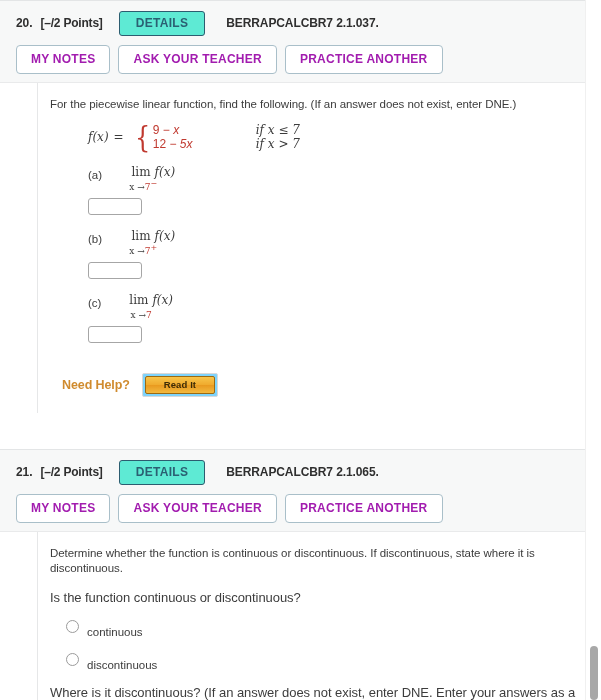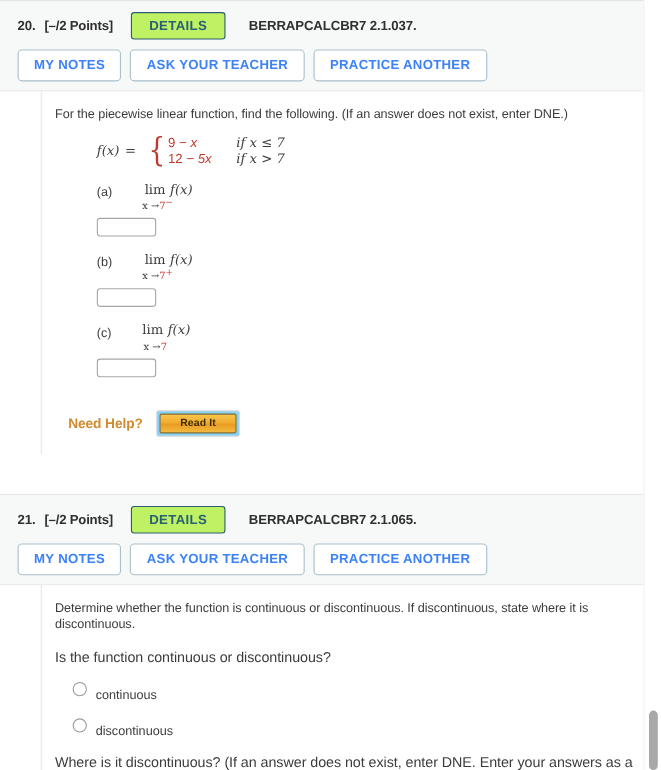--- a/index.html
+++ b/index.html
@@ -50,21 +50,21 @@
   .prob-points {
     font-weight: bold;
     font-size: 12px;
     color: #2f2f2f;
     margin-left: 8px;
     letter-spacing: -0.2px;
   }
   .details-btn {
     margin-left: 16px;
     border: 1px solid #2c5d70;
-    background: #bef264;
+    background: #5eead4;
     color: #2b6073;
     font-size: 12px;
     font-weight: bold;
     letter-spacing: 0.3px;
     padding: 5px 16px 5px 16px;
     border-radius: 3px;
     line-height: 13px;
     cursor: pointer;
   }
   .prob-code {
@@ -76,21 +76,21 @@
   }
   .hdr-row2 {
     display: flex;
     align-items: center;
     padding: 9px 0 0 16px;
     gap: 8px;
   }
   .pill-btn {
     border: 1px solid #a9bfc9;
     background: #ffffff;
-    color: #3b82f6;
+    color: #a21caf;
     font-size: 12px;
     font-weight: bold;
     letter-spacing: 0.25px;
     padding: 7px 14px;
     border-radius: 4px;
     line-height: 13px;
     cursor: pointer;
     white-space: nowrap;
   }
 
@@ -133,20 +133,21 @@
     display: inline-block;
   }
   .cases {
     display: inline-block;
   }
   .case-row {
     display: flex;
     line-height: 14px;
     font-size: 12px;
     white-space: nowrap;
+    gap: 41px;
   }
   .case-expr { min-width: 62px; }
   .case-cond { color: #3c3c3c; }
 
   
   .part {
     margin: 14px 0 0 38px;
   }
   .part-label {
     display: inline-block;

